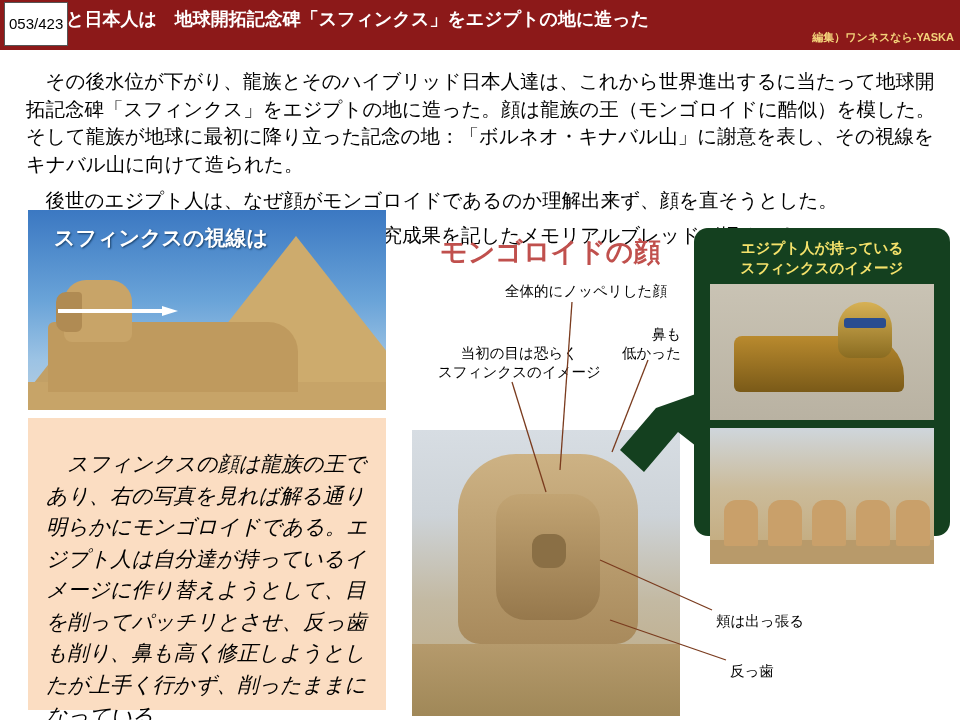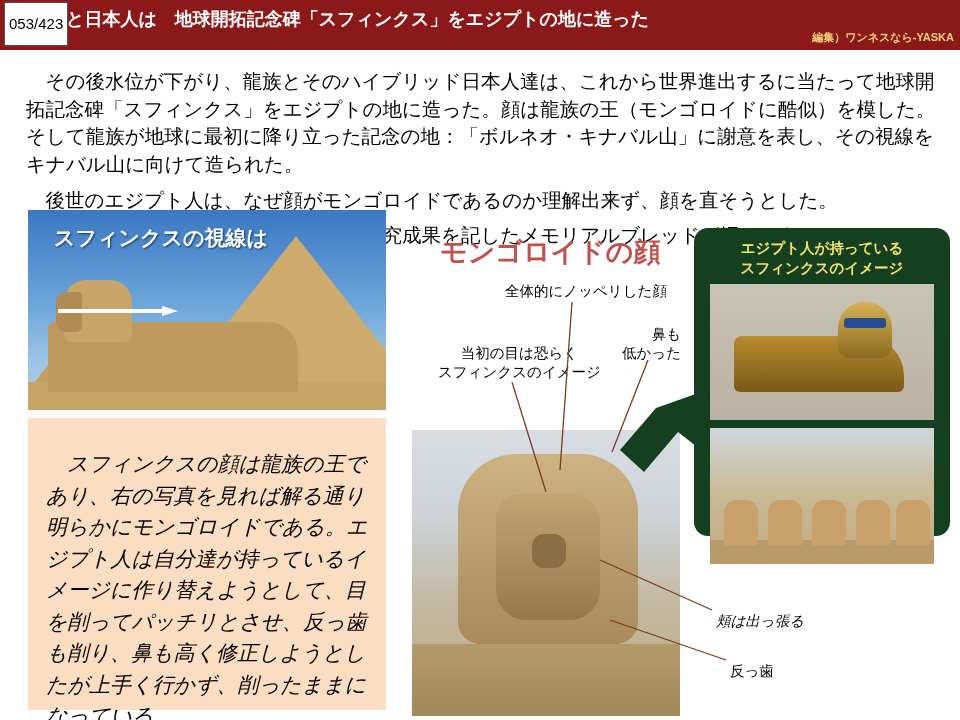--- a/index.html
+++ b/index.html
@@ -228,21 +228,21 @@
 <div class="anno anno-left" style="left:406px;top:344px;text-align:center;">
   <div>当初の目は恐らく</div>
   <div>スフィンクスのイメージ</div>
 </div>
 
 <div class="anno" style="left:622px;top:325px;">
   <div>鼻も</div>
   <div>低かった</div>
 </div>
 
-<div class="anno" style="left:716px;top:612px;font-style:italic;">頬は出っ張る</div>
+<div class="anno" style="left:716px;top:612px;">頬は出っ張る</div>
 <div class="anno" style="left:730px;top:662px;">反っ歯</div>
 
 <svg class="lines">
   <line x1="572" y1="302" x2="560" y2="470" stroke="#7a3b1e" stroke-width="1.3"></line>
   <line x1="512" y1="382" x2="546" y2="492" stroke="#7a3b1e" stroke-width="1.3"></line>
   <line x1="648" y1="360" x2="612" y2="452" stroke="#7a3b1e" stroke-width="1.3"></line>
   <line x1="712" y1="610" x2="600" y2="560" stroke="#7a3b1e" stroke-width="1.3"></line>
   <line x1="726" y1="660" x2="610" y2="620" stroke="#7a3b1e" stroke-width="1.3"></line>
 </svg>
 

